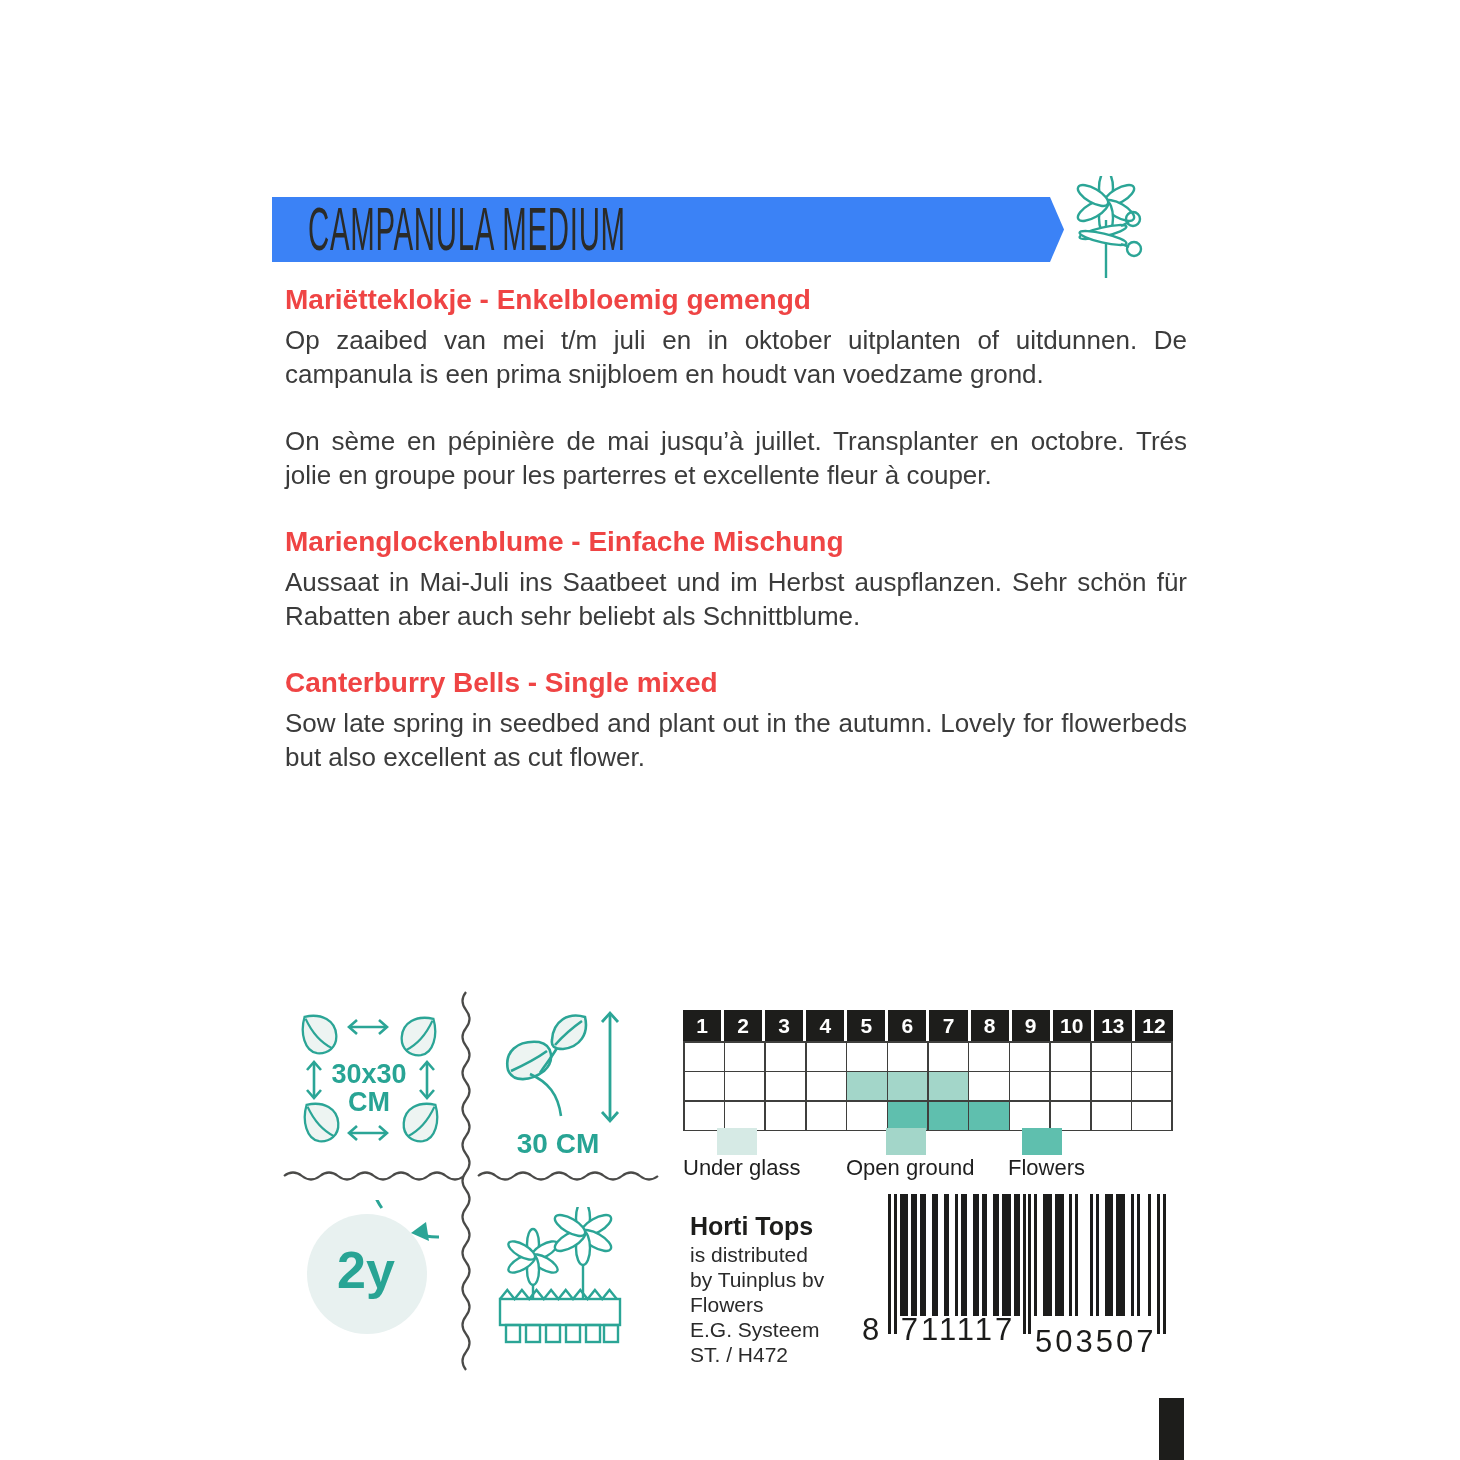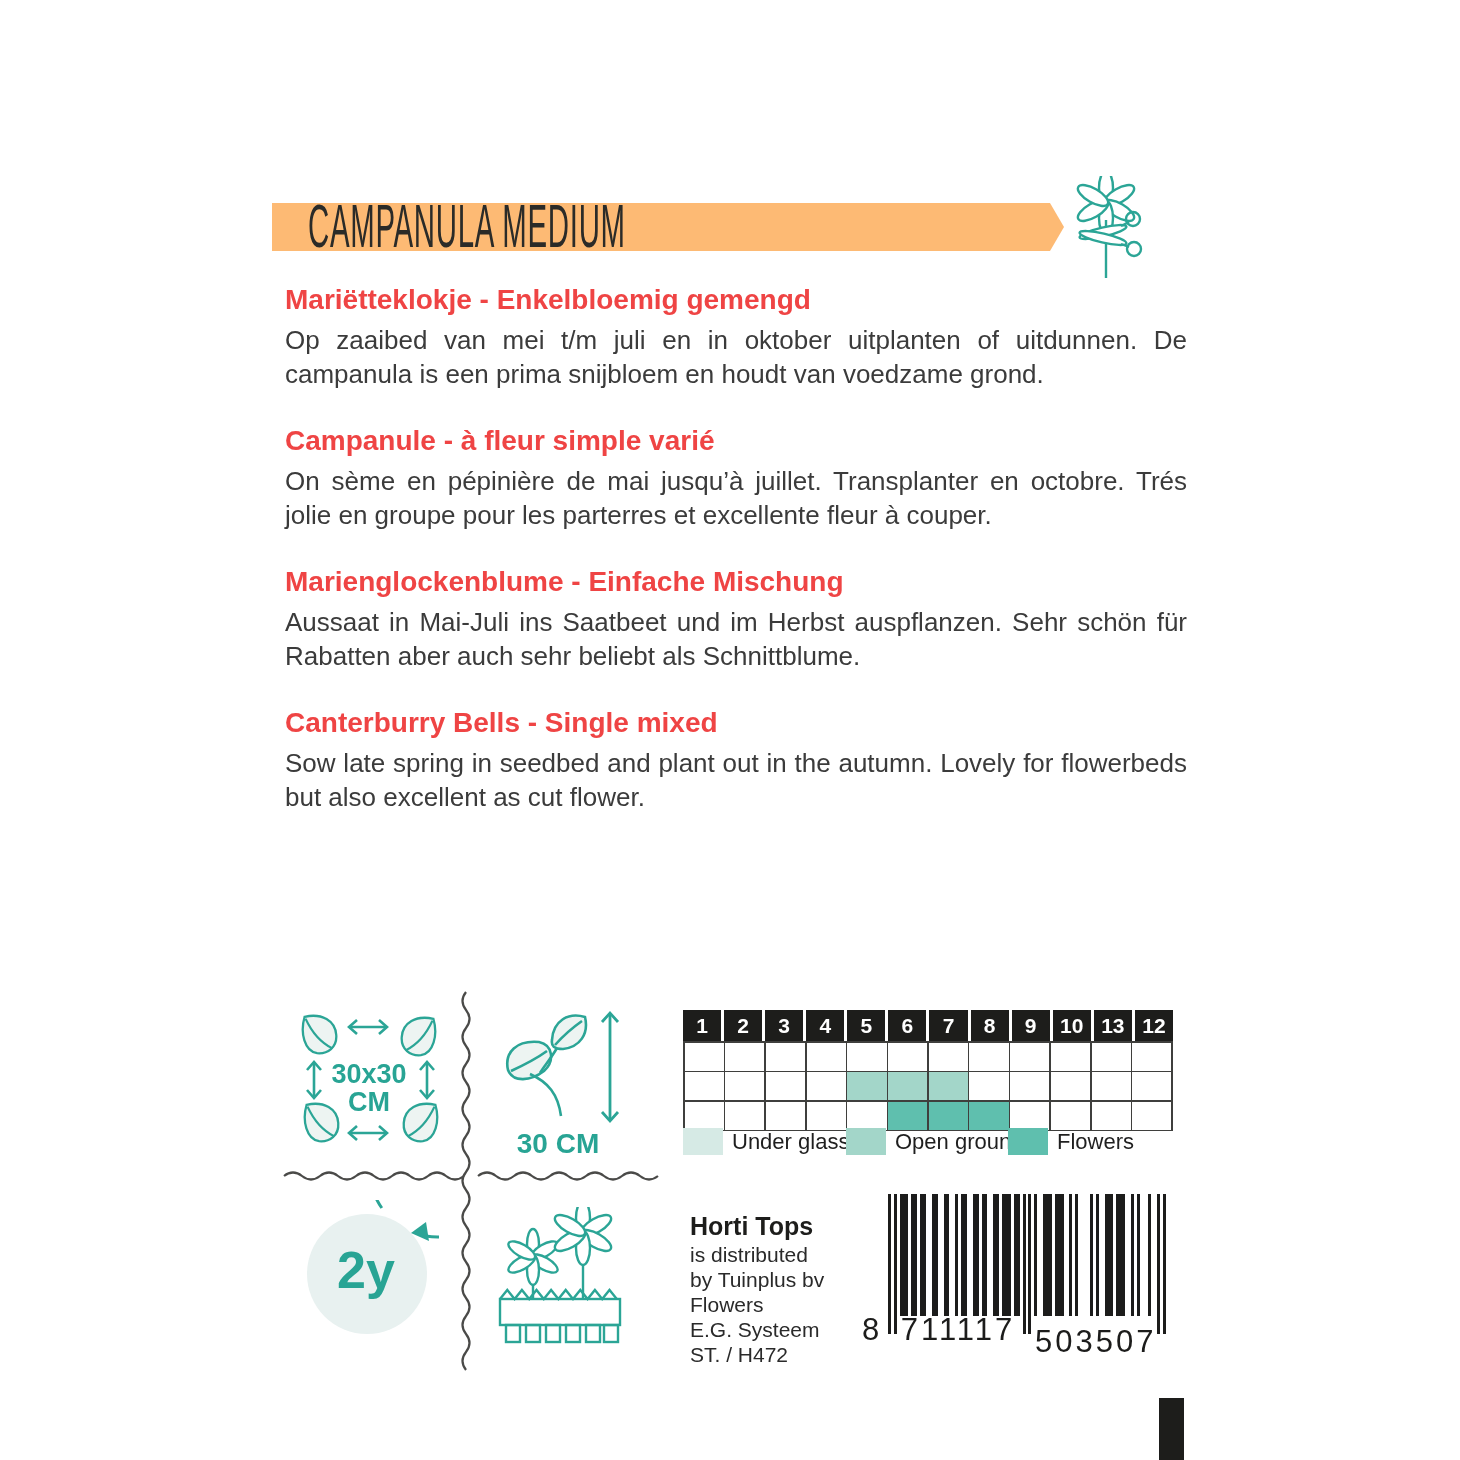--- a/index.html
+++ b/index.html
@@ -1,20 +1,20 @@
 <!DOCTYPE html>
 <html><head>
 <meta charset="utf-8">
 <style>
   html,body{margin:0;padding:0;background:#fff;}
   .page{position:relative;width:1460px;height:1460px;background:#ffffff;overflow:hidden;
         font-family:"Liberation Sans","DejaVu Sans",sans-serif;color:#3b3b3b;}
 
   
-  .banner{position:absolute;left:272px;top:203px;width:792px;height:48px;background:#fdba74;
+  .banner{position:absolute;left:272px;top:197px;width:792px;height:65px;background:#3b82f6;
           clip-path:polygon(0 0, calc(100% - 14px) 0, 100% 50%, calc(100% - 14px) 100%, 0 100%);}
   .banner .title{position:absolute;left:36px;top:50%;transform:translateY(-50%) scale(0.70,1.45);
           transform-origin:left center;font-size:42px;letter-spacing:1px;color:#2b2b28;white-space:nowrap;}
 
   
   .sections{position:absolute;left:285px;top:283px;width:902px;}
   .lang-section{margin:0 0 33px 0;}
   .lang-section h2{margin:0 0 6px 0;font-size:28px;font-weight:bold;color:#ef4444;line-height:34px;}
   .lang-section p{margin:0;font-size:26px;line-height:34px;color:#3b3b3b;text-align:justify;}
 
@@ -31,21 +31,21 @@
   .calendar{position:absolute;left:683px;top:1010px;width:490px;}
   .cal-header{display:grid;grid-template-columns:repeat(12,1fr);gap:3px;height:31px;}
   .cal-head-cell{background:#1d1d1b;color:#fff;font-size:21px;font-weight:bold;
                  display:flex;align-items:center;justify-content:center;}
   .cal-body{display:grid;grid-template-columns:repeat(12,1fr);grid-auto-rows:28px;
             background:#3f3f3d;gap:1.5px;padding:1.5px;margin-top:0px;}
   .cal-cell{background:#ffffff;}
 
   
   .legend{position:absolute;left:683px;top:1128px;width:500px;height:30px;}
-  .legend-item{position:absolute;top:0;display:flex;align-items:center;}
+  .legend-item{position:absolute;top:0;display:flex;align-items:center;flex-direction:column;}
   .legend-swatch{width:40px;height:27px;margin-right:9px;flex:none;}
   .legend-label{font-size:22px;color:#1f1f1f;white-space:nowrap;}
 
   
   .distributor{position:absolute;left:690px;top:1194px;width:190px;margin-top:18px;}
   .distributor .dist-name{font-size:25px;font-weight:bold;color:#1d1d1b;line-height:28px;margin-bottom:2px;}
   .distributor .dist-line{font-size:21px;color:#2a2a2a;line-height:25px;}
 
   
   .barcode{position:absolute;left:888px;top:1194px;width:278px;height:160px;}
@@ -86,21 +86,20 @@
       <circle cx="61" cy="73" r="7" fill="none"></circle>
     </g>
   </svg>
 
   <div class="sections">
     <section class="lang-section">
       <h2>Mariëtteklokje - Enkelbloemig gemengd</h2>
       <p>Op zaaibed van mei t/m juli en in oktober uitplanten of uitdunnen. De campanula is een prima snijbloem en houdt van voedzame grond.</p>
     </section>
     <section class="lang-section">
-      <h2>Campanule - à fleur simple varié</h2>
       <p>On sème en pépinière de mai jusqu’à juillet. Transplanter en octobre. Trés jolie en groupe pour les parterres et excellente fleur à couper.</p>
     </section>
     <section class="lang-section">
       <h2>Marienglockenblume - Einfache Mischung</h2>
       <p>Aussaat in Mai-Juli ins Saatbeet und im Herbst auspflanzen. Sehr schön für Rabatten aber auch sehr beliebt als Schnittblume.</p>
     </section>
     <section class="lang-section">
       <h2>Canterburry Bells - Single mixed</h2>
       <p>Sow late spring in seedbed and plant out in the autumn. Lovely for flowerbeds but also excellent as cut flower.</p>
     </section>

